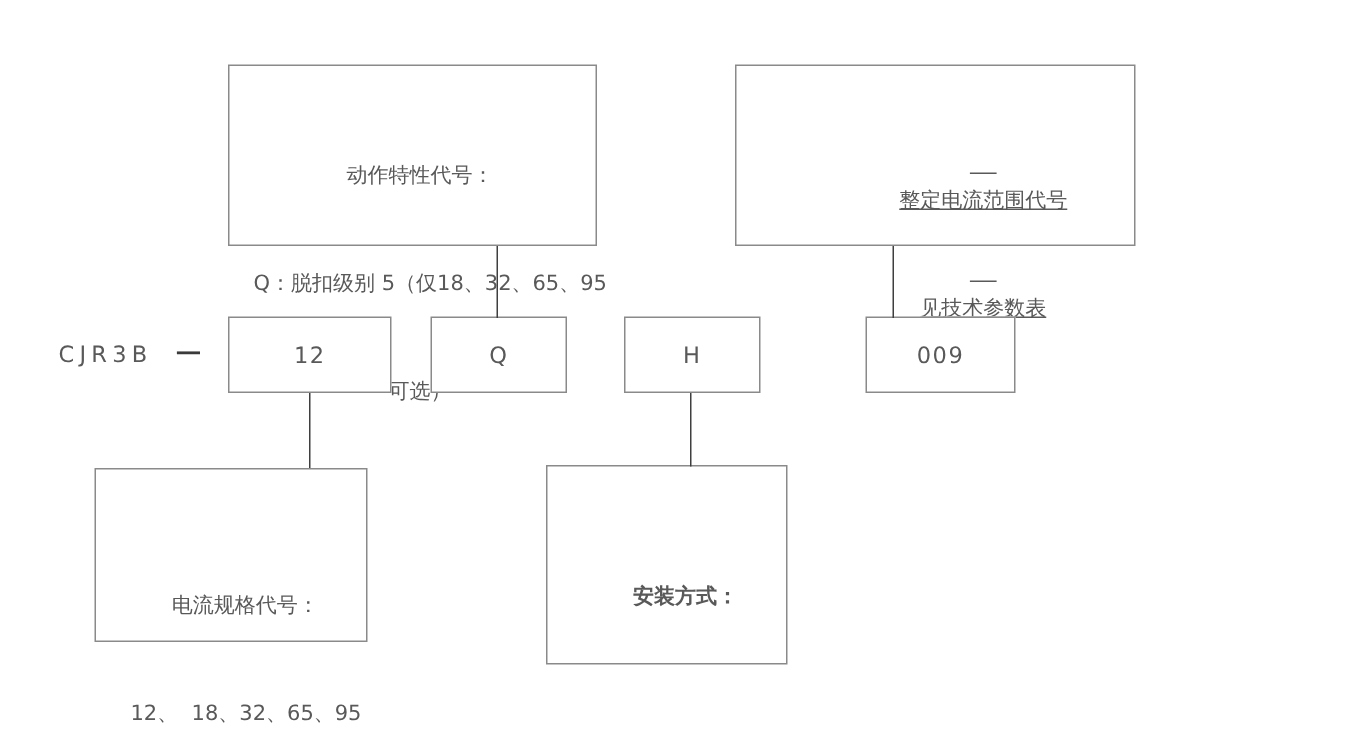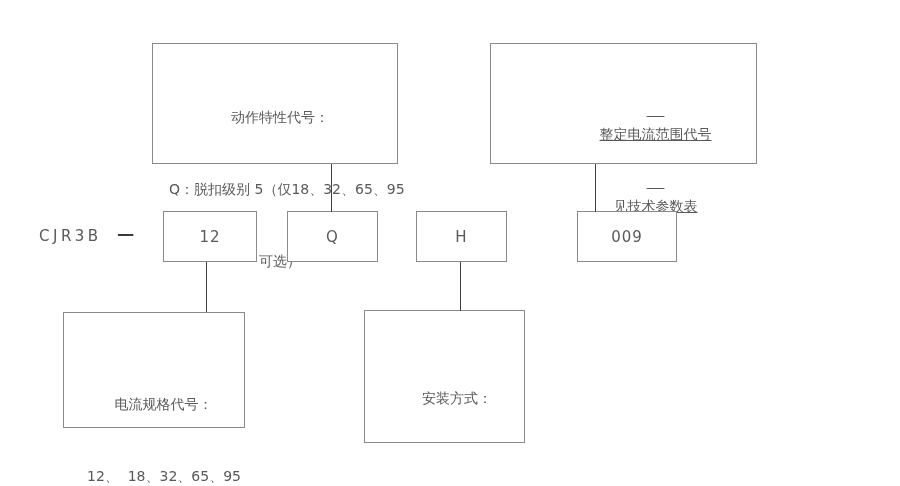--- a/index.html
+++ b/index.html
@@ -51,27 +51,27 @@
     font-weight:bold;
     color:#3a3a3a;
     transform:scaleX(1.15);
     transform-origin:left center;
   }
   
   .box-trip{left:152px;top:43px;width:246px;height:121px;padding:13px 6px 0 16px;}
   
   .box-range{left:490px;top:43px;width:267px;height:121px;padding:30px 6px 0 70px;text-decoration:underline;}
   
-  .box-12 {left:163px;top:211px;width:94px;height:51px;}
+  .box-12 {left:152px;top:211px;width:109px;height:51px;}
   .box-q  {left:287px;top:211px;width:91px;height:51px;}
   .box-h  {left:416px;top:211px;width:91px;height:51px;}
   .box-009{left:546px;top:211px;width:100px;height:51px;margin-left:31px;}
   
   .box-spec {left:63px;top:312px;width:182px;height:116px;padding:31px 4px 0 23px;}
-  .box-mount{left:364px;top:310px;width:161px;height:133px;padding:27px 6px 0 31px;}
+  .box-mount{left:364px;top:310px;width:161px;height:133px;padding:27px 6px 0 31px;font-weight:bold;}
   
   .conn-trip  {left:331px;top:164px;height:48px;}
   .conn-range {left:595px;top:164px;height:48px;}
   .conn-spec  {left:206px;top:262px;height:50px;}
   .conn-mount {left:460px;top:262px;height:49px;}
 </style>
 </head>
 <body>
 
 <div class="canvas">

